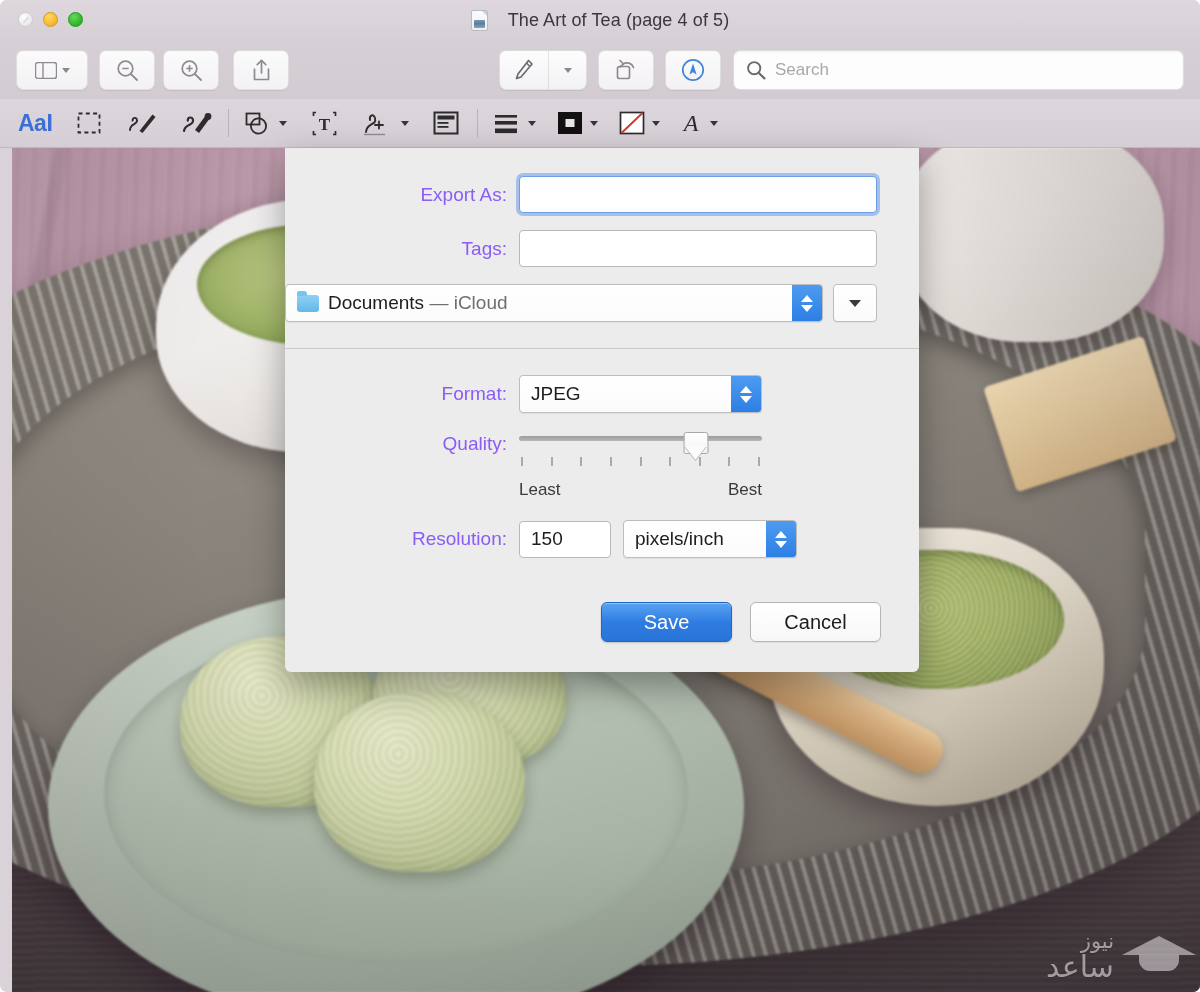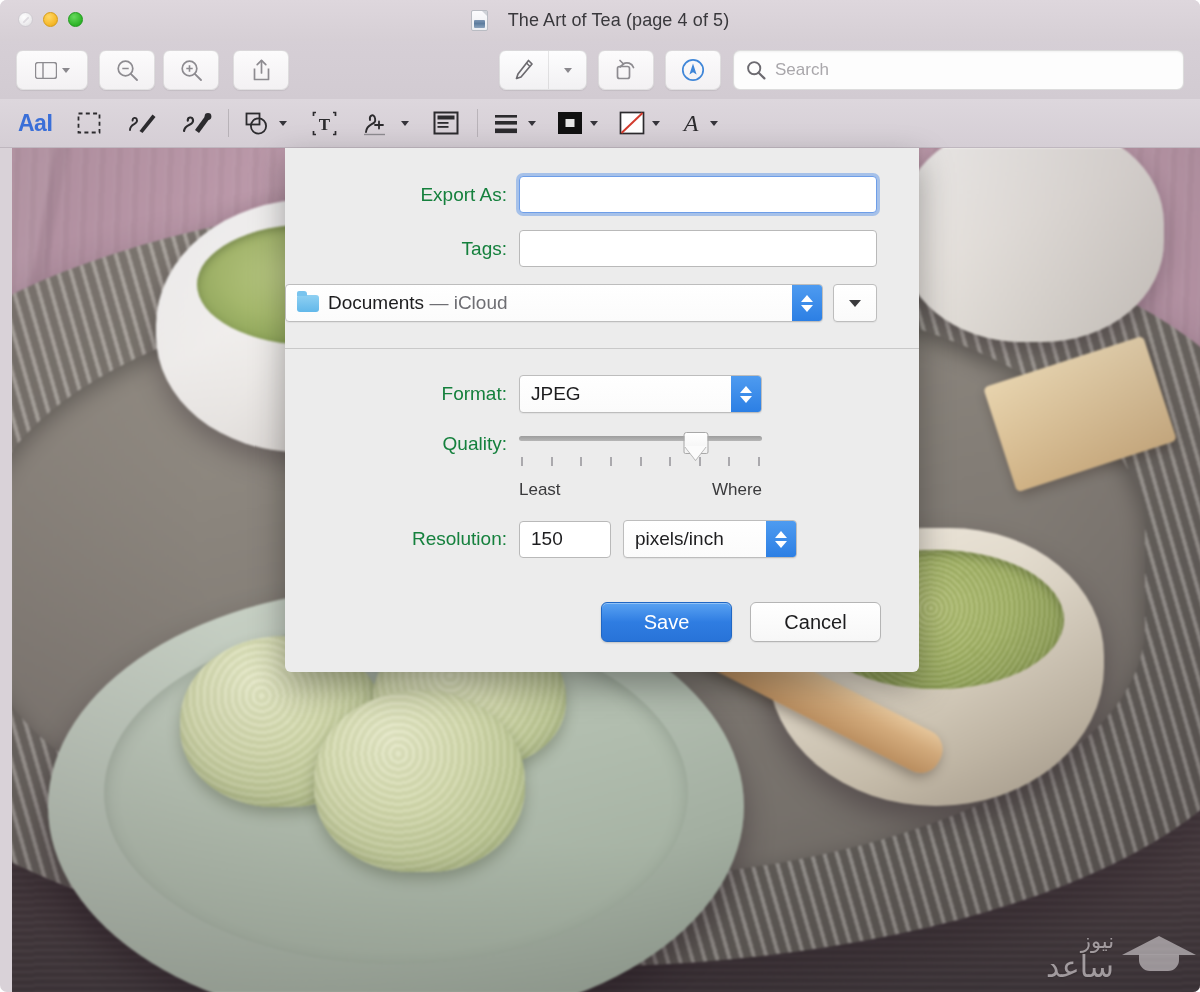--- a/index.html
+++ b/index.html
@@ -499,21 +499,21 @@
     margin-bottom: 17px;
     padding-right: 42px;
   }
   .row:last-child { margin-bottom: 0; }
 
   .lbl {
     width: 234px;
     text-align: right;
     padding-right: 12px;
     font-size: 19px;
-    color: #15803d;
+    color: #8b5cf6;
     flex: none;
   }
 
   .text-field {
     flex: 1;
     height: 37px;
     background: #fff;
     border: 1px solid #b9b9b9;
     border-radius: 4px;
   }
@@ -1010,21 +1010,21 @@
                   <span class="tick"></span>
                   <span class="tick"></span>
                   <span class="tick"></span>
                   <span class="tick"></span>
                   <span class="tick"></span>
                   <span class="tick"></span>
                 </div>
             </div>
             <div class="range-labels">
               <span>Least</span>
-              <span>Where</span>
+              <span>Best</span>
             </div>
           </div>
         </div>
 
         <div class="row" style="margin-top:20px;margin-bottom:0">
           <div class="lbl">Resolution:</div>
           <div class="num-field">150</div>
           <div class="popup unit-pop">
             <span class="popup-text">pixels/inch</span>
             <span class="stepper">

